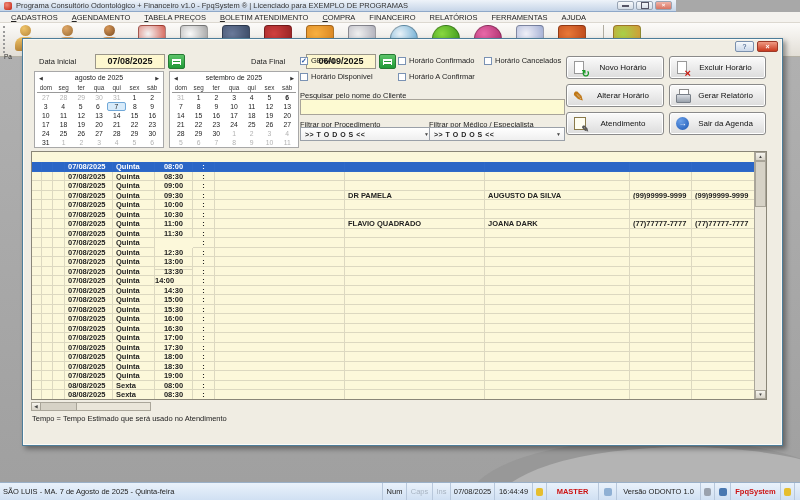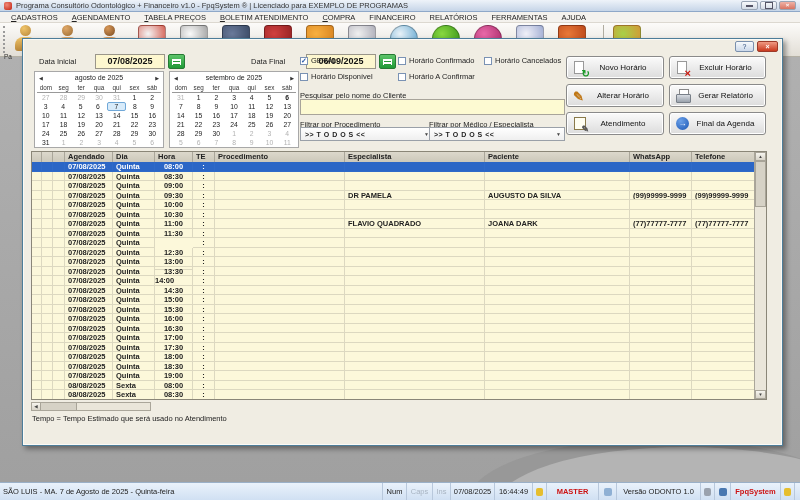--- a/index.html
+++ b/index.html
@@ -1,19 +1,19 @@
 <!DOCTYPE html>
 <html><head>
 <meta charset="utf-8">
 <style>
   html,body{margin:0;padding:0}
   body{width:800px;height:500px;overflow:hidden;position:relative;
        font-family:"Liberation Sans",sans-serif;background:#a8a8a8}
   
-  .titlebar{position:absolute;left:0;top:0;width:800px;height:12px;z-index:10;
+  .titlebar{position:absolute;left:0;top:0;width:676px;height:12px;z-index:10;
     background:linear-gradient(#eef3f9,#c6d5e8);border-bottom:1px solid #8fa8c8;
     display:flex;align-items:center;padding:0 4px;box-sizing:border-box}
   .app-ico{width:8px;height:8px;border-radius:2px;margin-right:4px;
     background:radial-gradient(circle at 35% 35%,#f08a7a,#c22010)}
   .win-title{font-size:7.5px;color:#333;flex:1;white-space:nowrap;overflow:hidden}
   .winbtns{display:flex;gap:2px}
   .wb{width:17px;height:9px;border:1px solid #98a4b4;border-radius:2px;box-sizing:border-box;
     background:linear-gradient(#f8fafc,#d4dce6);display:flex;align-items:center;justify-content:center;
     font-size:6px;color:#555;line-height:7px}
   .wb i{display:block}
@@ -405,39 +405,25 @@
           <span class="ic">
             <span class="ic-page pad"></span>
             <span class="ic-ov ov-att">✎</span>
           </span>
           <span class="cap">Atendimento</span>
         </div>
         <div class="pbtn">
           <span class="ic">
             <span class="circ">→</span>
           </span>
-          <span class="cap">Final da Agenda</span>
+          <span class="cap">Sair da Agenda</span>
         </div>
       </div>
 
     <div class="grid">
-      <div class="g-head" id="ghead">
-          <span class="g-hcell" style="width: 10px;"></span>
-          <span class="g-hcell" style="width: 11px;"></span>
-          <span class="g-hcell" style="width: 12px;"></span>
-          <span class="g-hcell" style="width: 48px;">Agendado</span>
-          <span class="g-hcell" style="width: 42px;">Dia</span>
-          <span class="g-hcell" style="width: 38px;">Hora</span>
-          <span class="g-hcell" style="width: 22px;">TE</span>
-          <span class="g-hcell" style="width: 130px;">Procedimento</span>
-          <span class="g-hcell" style="width: 140px;">Especialista</span>
-          <span class="g-hcell" style="width: 145px;">Paciente</span>
-          <span class="g-hcell" style="width: 62px;">WhatsApp</span>
-          <span class="g-hcell" style="width: 64px;">Telefone</span>
-        </div>
       <div class="g-body" id="gbody">
           <div class="g-row sel">
             <span class="g-cell" style="width: 10px;"></span>
             <span class="g-cell" style="width: 11px;"></span>
             <span class="g-cell" style="width: 12px;"></span>
             <span class="g-cell" style="width: 48px;">07/08/2025</span>
             <span class="g-cell" style="width: 42px;">Quinta</span>
             <span class="g-cell" style="width: 38px; text-align: center; padding-left: 0px;">08:00</span>
             <span class="g-cell" style="width: 22px; text-align: center; padding-left: 0px;">:</span>
             <span class="g-cell" style="width: 130px;"></span>

